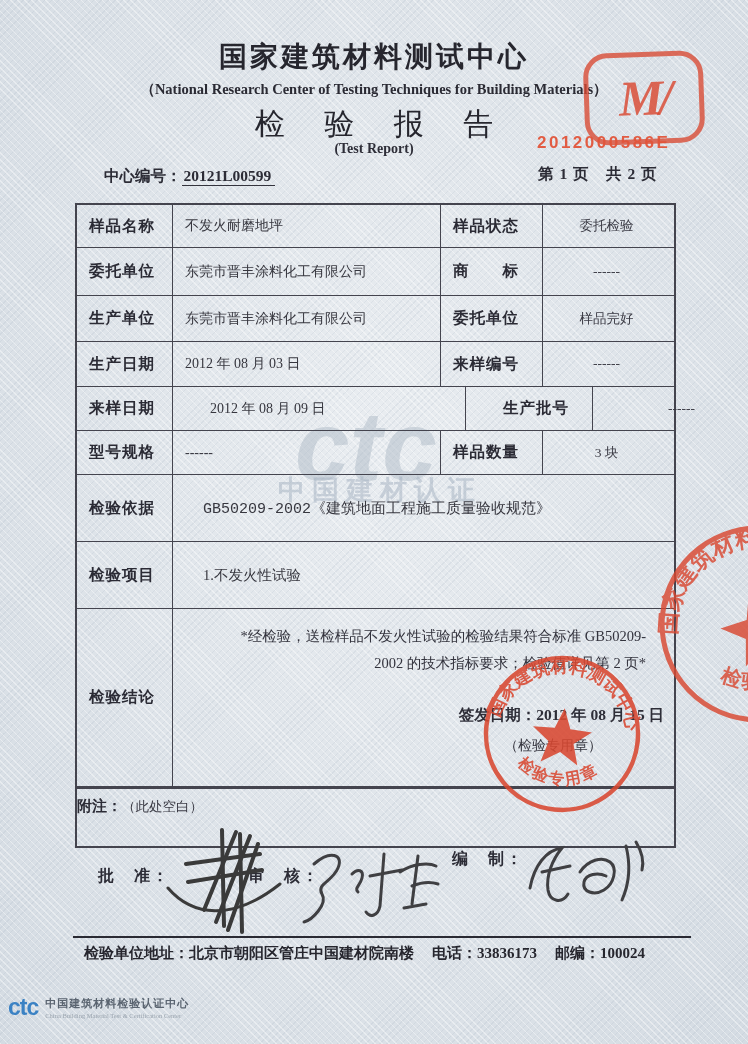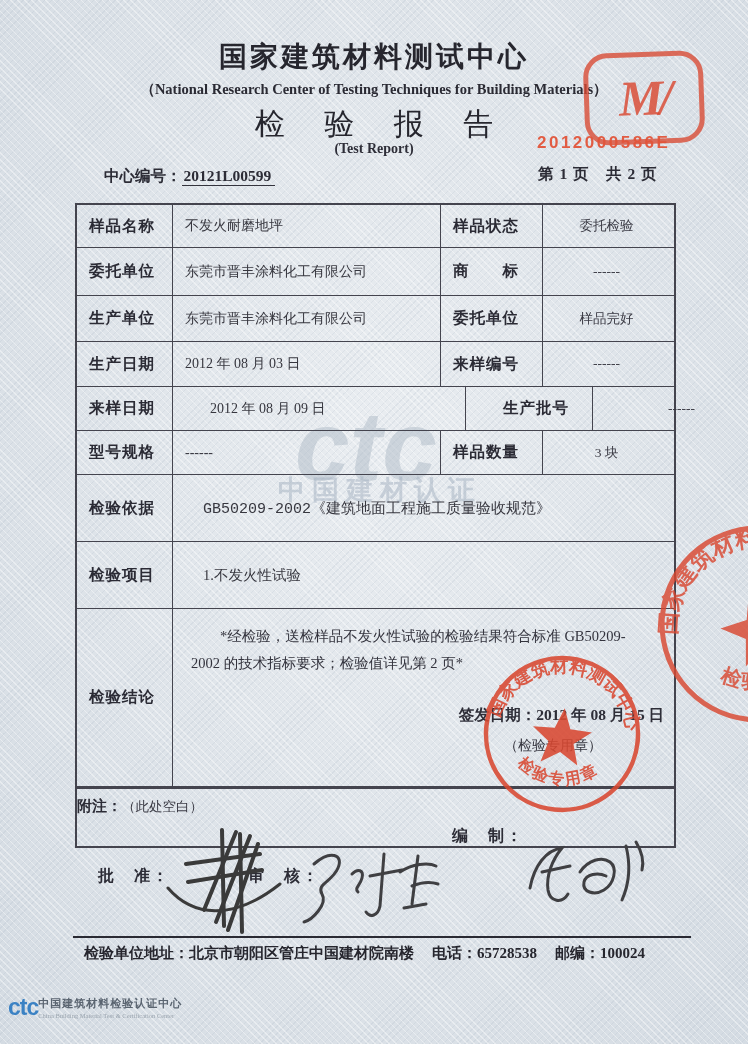--- a/index.html
+++ b/index.html
@@ -39,50 +39,50 @@
   .wm-cn{left:278px;top:472px;font-size:27px;letter-spacing:7px;color:rgba(168,181,194,.55);}
   
   .main-table{
     left:75px;top:203px;width:601px;z-index:2;
     border:2px solid #44444e;box-sizing:border-box;
   }
   .trow{display:grid;grid-template-columns:96px 268px 102px 129px;border-bottom:1.5px solid #44444e;}
   .trow:last-child{border-bottom:none;}
   .trow2{display:grid;grid-template-columns:96px 1fr;border-bottom:1.5px solid #44444e;}
   .trow2.last{border-bottom:none;}
-  .cell{display:flex;align-items:center;box-sizing:border-box;padding:2px 6px 2px 12px;}
+  .cell{display:flex;align-items:center;box-sizing:border-box;padding:2px 6px 2px 12px;text-align:right;}
   .cell.br{border-right:1.5px solid #44444e;}
   .lbl{font-size:15.5px;font-weight:bold;color:#2b2b35;letter-spacing:1px;}
   .val{font-size:14px;color:#37373f;}
   .val2{justify-content:center;text-align:center;padding-left:4px;font-size:13.5px;color:#3a3a44;}
   .r1{height:42px;}.r2{height:47px;}.r3{height:45px;}.r4{height:44px;}.r5{height:43px;gap:25px;}.r6{height:43px;}
   .r-basis{height:66px;}.r-items{height:66px;}.r-concl{height:177px;}
   .concl-cell{position:relative;display:block;padding:14px 10px 4px 18px;}
   .concl-text{font-size:14.5px;line-height:1.85;text-indent:2em;color:#33333d;margin:0;width:455px;}
   .sign-date{position:absolute;right:10px;top:96px;font-size:15.5px;font-weight:bold;color:#2e2e38;}
   .seal-note{position:absolute;right:72px;top:128px;font-size:14px;color:#33333d;}
   .note-box{
     left:75px;top:787px;width:601px;height:61px;z-index:2;
     border:2px solid #44444e;box-sizing:border-box;padding:8px 0;
   }
   .note-lbl{font-size:15px;font-weight:bold;}
   .note-val{font-size:13.5px;color:#3a3a44;}
   
   .sig-lbl{font-size:16px;font-weight:bold;letter-spacing:2px;z-index:3;}
   .sig-approve-lbl{left:98px;top:866px;}
   .sig-review-lbl{left:248px;top:866px;}
-  .sig-prepare-lbl{left:452px;top:826px;}
+  .sig-prepare-lbl{left:452px;top:849px;}
   .sig-svg{z-index:4;}
   
   .footer-rule{left:73px;top:936px;width:618px;height:2px;background:#2a2a33;z-index:2;}
   .footer-line{left:84px;top:944px;font-size:15px;font-weight:bold;color:#26262e;z-index:2;white-space:nowrap;}
   .footer-line .gap{display:inline-block;width:18px;}
   .logo{left:8px;top:996px;display:flex;align-items:flex-start;z-index:2;}
   .logo-ctc{font-family:"Liberation Sans","DejaVu Sans",sans-serif;font-weight:bold;font-size:23px;color:#3b82c4;letter-spacing:-1px;line-height:1;}
-  .logo-texts{margin-left:0;}
+  .logo-texts{margin-left:7px;}
   .logo-cn{font-size:11px;font-weight:bold;color:#5a6470;letter-spacing:1px;}
   .logo-en{font-size:6.5px;color:#9aa4ae;margin-top:1px;}
   
   .seal{z-index:7;}
   .seal-main{left:478px;top:650px;transform:rotate(6deg);opacity:.88;}
   .seal-edge{left:652px;top:518px;transform:rotate(-16deg);opacity:.82;}
 </style>
 </head>
 <body>
 
@@ -200,21 +200,21 @@
       <path d="M12,50 C16,28 28,12 44,10 C34,22 28,38 30,52 C32,64 44,66 50,56"></path>
       <path d="M24,34 L52,28"></path>
       <path d="M62,34 C70,22 84,18 92,24 C100,30 96,46 86,52 C76,58 64,54 66,44 C68,36 80,34 88,38"></path>
       <path d="M108,8 C112,24 112,44 104,62"></path>
       <path d="M118,4 C124,14 126,24 124,32"></path>
     </g>
   </svg>
 
   <div class="abs footer-rule"></div>
   <div class="abs footer-line">
-    <span>检验单位地址：</span><span>北京市朝阳区管庄中国建材院南楼</span><span class="gap"></span><span>电话：</span><span>65728538</span><span class="gap"></span><span>邮编：</span><span>100024</span>
+    <span>检验单位地址：</span><span>北京市朝阳区管庄中国建材院南楼</span><span class="gap"></span><span>电话：</span><span>33836173</span><span class="gap"></span><span>邮编：</span><span>100024</span>
   </div>
 
   <div class="abs logo">
     <span class="logo-ctc">ctc</span>
     <span class="logo-texts">
       <div class="logo-cn">中国建筑材料检验认证中心</div>
       <div class="logo-en">China Building Material Test &amp; Certification Center</div>
     </span>
   </div>
 

